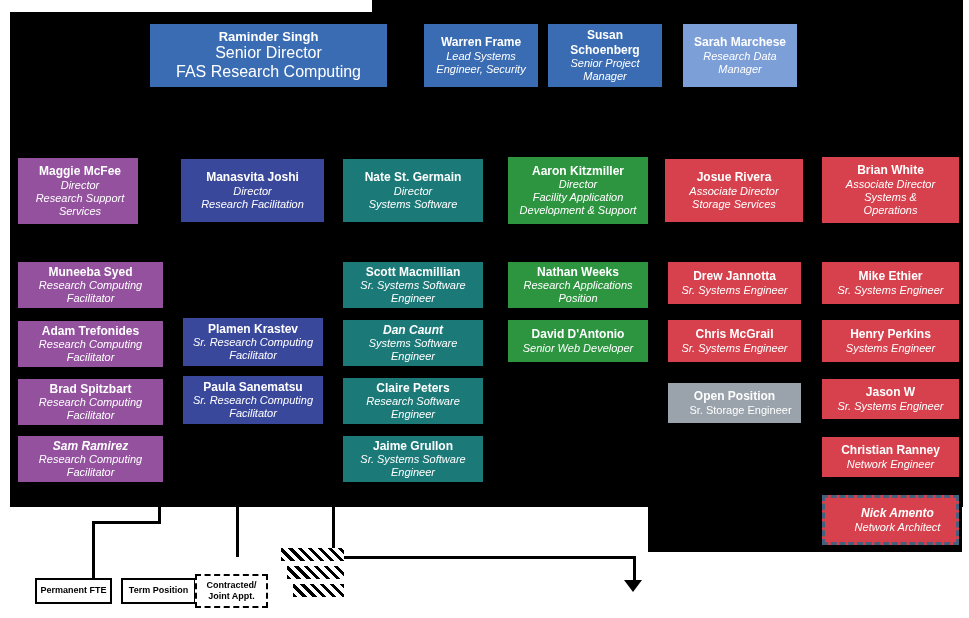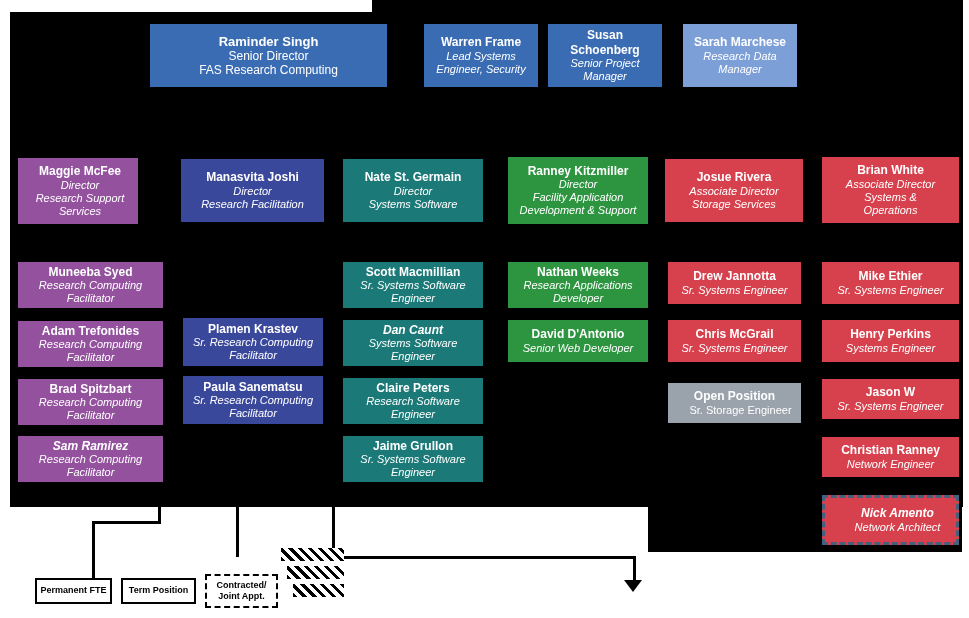--- a/index.html
+++ b/index.html
@@ -4,21 +4,21 @@
 <style>
   html,body{margin:0;padding:0;background:#fff;}
   .canvas{position:relative;width:969px;height:618px;background:#ffffff;overflow:hidden;
           font-family:"Liberation Sans",sans-serif;}
   .bg{position:absolute;background:#000;}
   .box{position:absolute;color:#fff;display:flex;flex-direction:column;justify-content:center;
        align-items:center;text-align:center;padding:2px 4px;box-sizing:border-box;}
   .box .name{font-weight:bold;font-size:12px;line-height:1.2;white-space:pre-line;}
   .box .title{font-style:italic;font-size:11px;line-height:1.18;white-space:pre-line;}
   .box.lead .name{font-size:13px;}
-  .box.lead .title{font-size:12px;font-style:normal;}
+  .box.lead .title{font-size:16px;font-style:normal;}
   .box.plain-title .title{font-style:normal;margin-left:12px;}
   .box.term .name{font-style:italic;}
   .box.dashed{border:3px dashed #44607c;}
   .line{position:absolute;background:#000;}
   .hatch{position:absolute;background:repeating-linear-gradient(45deg,#000 0 3px,#fff 3px 7px);}
   .connector-arrow{position:absolute;width:0;height:0;border-left:9px solid transparent;
        border-right:9px solid transparent;border-top:12px solid #000;}
   .legend-box{position:absolute;background:#fff;color:#000;display:flex;align-items:center;
        justify-content:center;text-align:center;font-size:9px;font-weight:bold;
        box-sizing:border-box;white-space:pre-line;line-height:1.25;}
@@ -75,21 +75,21 @@
     <div class="name">Manasvita Joshi</div>
     <div class="title">Director
 Research Facilitation</div>
   </div>
   <div class="box" style="left: 343px; top: 159px; width: 140px; height: 63px; background-color: rgb(27, 122, 120);">
     <div class="name">Nate St. Germain</div>
     <div class="title">Director
 Systems Software</div>
   </div>
   <div class="box" style="left: 508px; top: 157px; width: 140px; height: 67px; background-color: rgb(45, 149, 64);">
-    <div class="name">Ranney Kitzmiller</div>
+    <div class="name">Aaron Kitzmiller</div>
     <div class="title">Director
 Facility Application Development &amp; Support</div>
   </div>
   <div class="box" style="left: 665px; top: 159px; width: 138px; height: 63px; background-color: rgb(215, 65, 77);">
     <div class="name">Josue Rivera</div>
     <div class="title">Associate Director
 Storage Services</div>
   </div>
   <div class="box" style="left: 822px; top: 157px; width: 137px; height: 66px; background-color: rgb(215, 65, 77);">
     <div class="name">Brian White</div>
@@ -136,21 +136,21 @@
     <div class="name">Claire Peters</div>
     <div class="title">Research Software Engineer</div>
   </div>
   <div class="box" style="left: 343px; top: 436px; width: 140px; height: 46px; background-color: rgb(27, 122, 120);">
     <div class="name">Jaime Grullon</div>
     <div class="title">Sr. Systems Software Engineer</div>
   </div>
 
   <div class="box" style="left: 508px; top: 262px; width: 140px; height: 46px; background-color: rgb(45, 149, 64);">
     <div class="name">Nathan Weeks</div>
-    <div class="title">Research Applications Developer</div>
+    <div class="title">Research Applications Position</div>
   </div>
   <div class="box" style="left: 508px; top: 320px; width: 140px; height: 42px; background-color: rgb(45, 149, 64);">
     <div class="name">David D'Antonio</div>
     <div class="title">Senior Web Developer</div>
   </div>
 
   <div class="box" style="left: 668px; top: 262px; width: 133px; height: 42px; background-color: rgb(215, 65, 77);">
     <div class="name">Drew Jannotta</div>
     <div class="title">Sr. Systems Engineer</div>
   </div>
@@ -183,18 +183,18 @@
     <div class="name">Nick Amento</div>
     <div class="title">Network Architect</div>
   </div>
 
   <div class="legend-box legend-solid" style="left:35px;top:578px;width:77px;height:26px;">
     <span>Permanent FTE</span>
   </div>
   <div class="legend-box legend-solid" style="left:121px;top:578px;width:75px;height:26px;">
     <span>Term Position</span>
   </div>
-  <div class="legend-box legend-dashed" style="left:205px;top:574px;width:73px;height:34px;">
+  <div class="legend-box legend-dashed" style="left:195px;top:574px;width:73px;height:34px;">
     <span>Contracted/
 Joint Appt.</span>
   </div>
 
 </div>
 
 </body></html>

